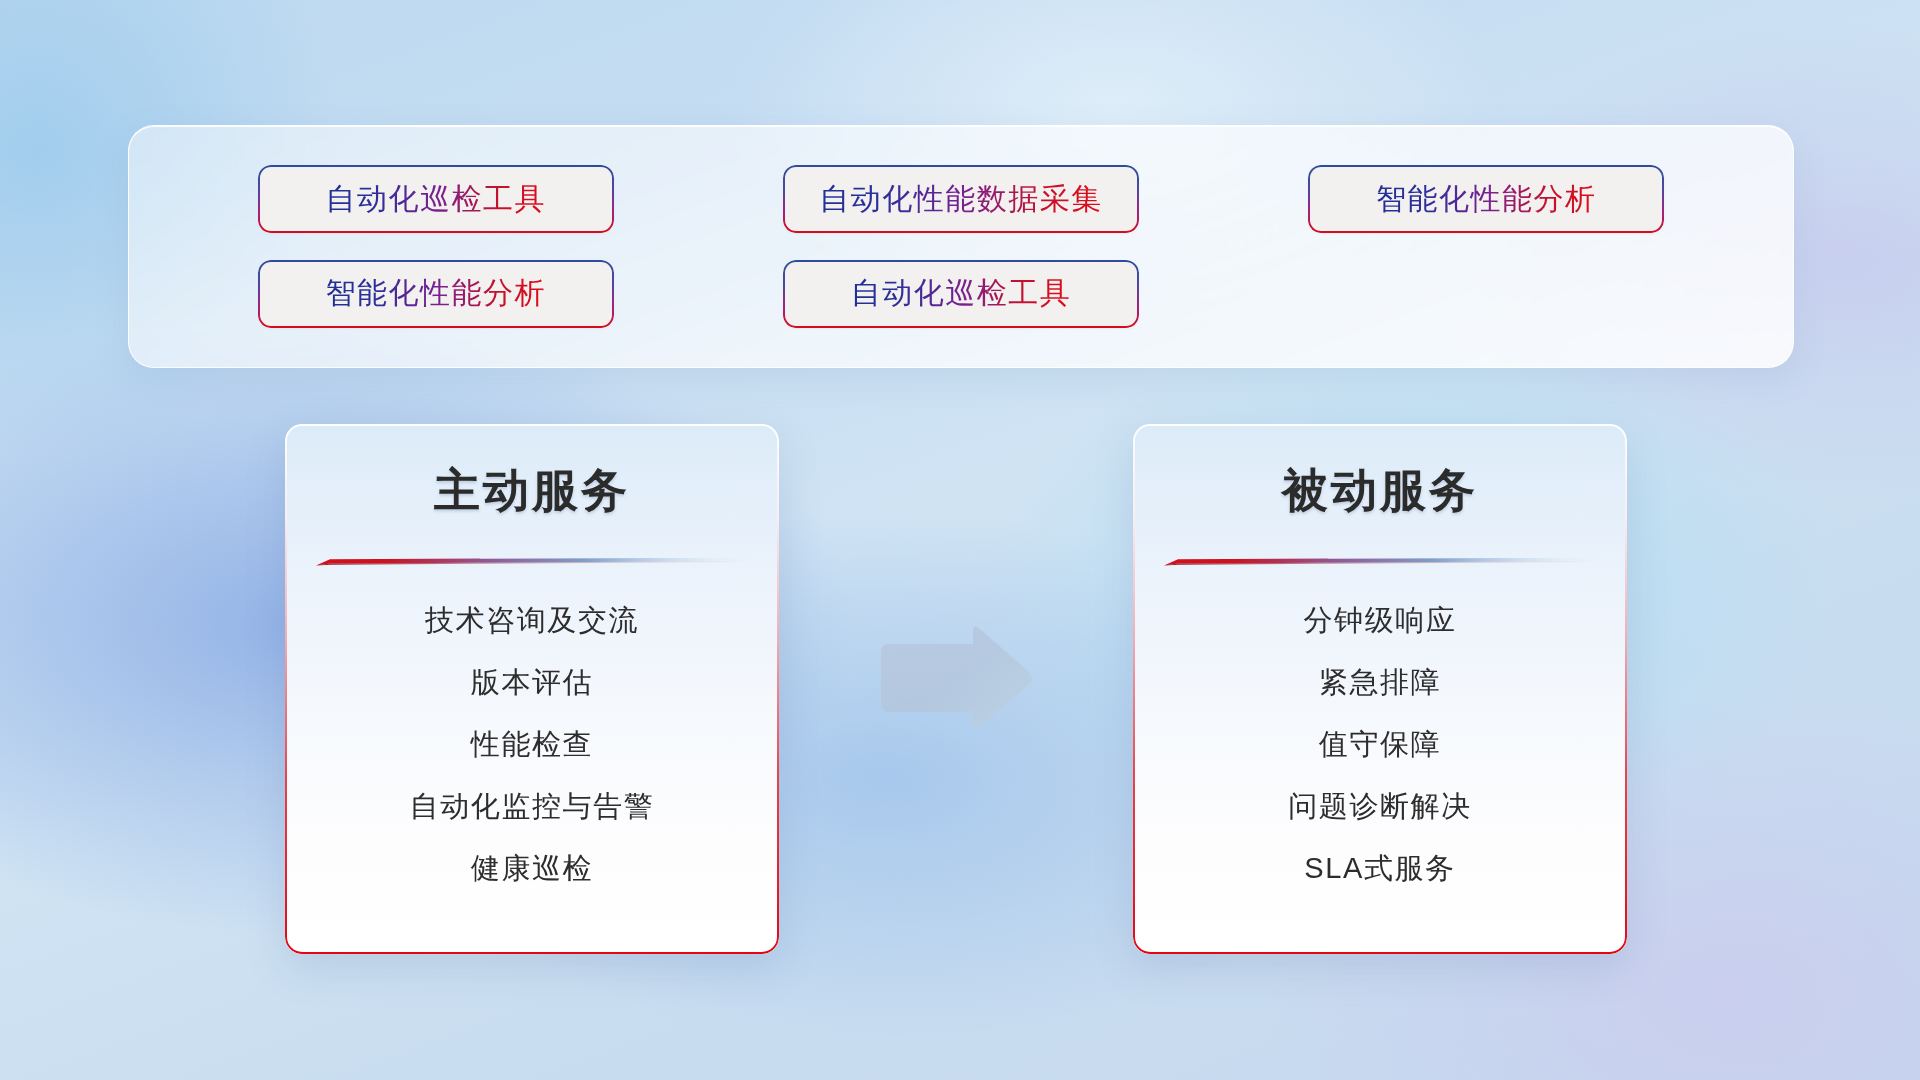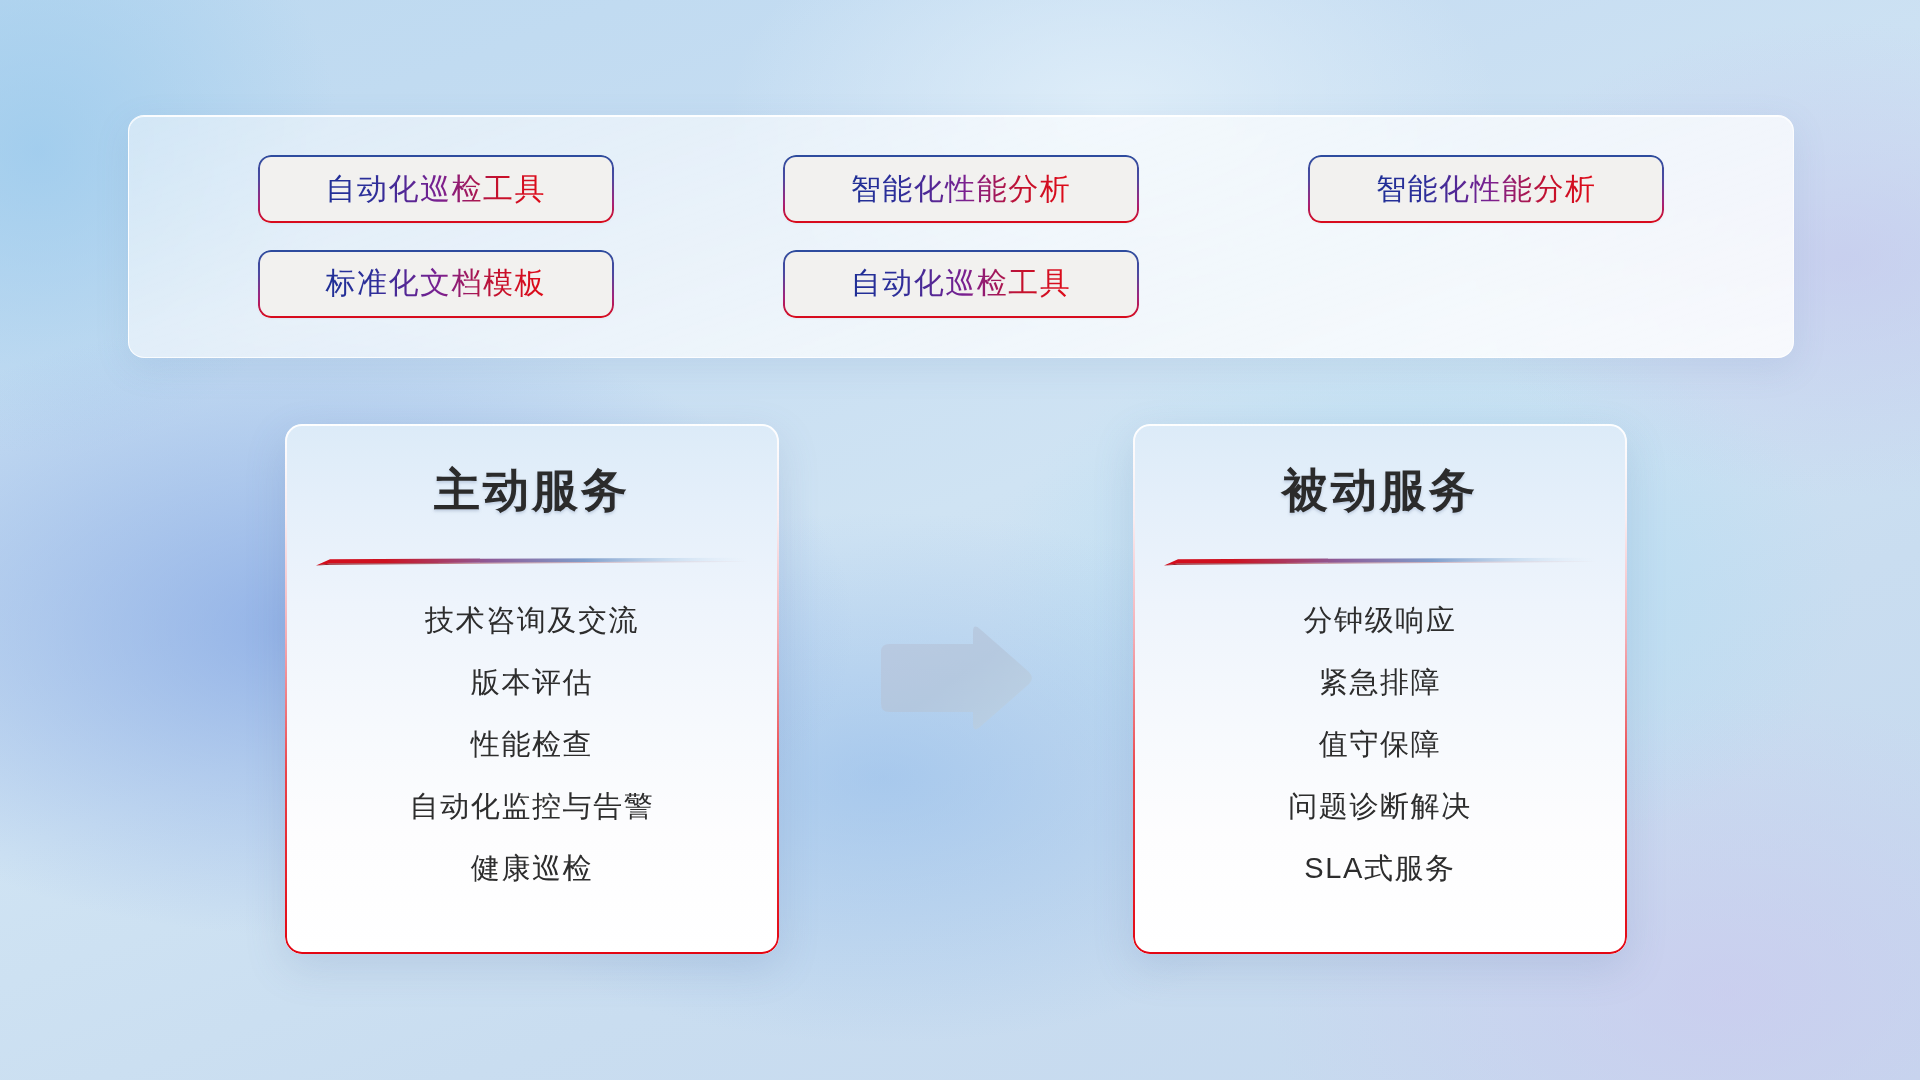--- a/index.html
+++ b/index.html
@@ -21,23 +21,23 @@
       radial-gradient(540px 330px at 96% 24%,  rgba(196,196,236,0.62) 0%, rgba(196,196,236,0.0) 72%),
       radial-gradient(640px 420px at 90% 92%,  rgba(205,198,238,0.55) 0%, rgba(205,198,238,0.0) 72%),
       radial-gradient(520px 300px at 58% 10%,  rgba(226,240,250,0.85) 0%, rgba(226,240,250,0.0) 74%),
       radial-gradient(420px 420px at 2% 14%,   rgba(150,200,236,0.70) 0%, rgba(150,200,236,0.0) 72%),
       linear-gradient(160deg, #bcd9f0 0%, #c6ddf2 26%, #cfe3f3 48%, #c9ddf0 70%, #c5d8ee 100%);
   }
 
   
   #top-panel {
     position:absolute;
-    left:128px; top:115px;
+    left:128px; top:125px;
     width:1666px; height:243px;
-    border-radius:16px;
+    border-radius:26px;
     background:linear-gradient(160deg,
         rgba(255,255,255,0.46) 0%,
         rgba(255,255,255,0.62) 38%,
         rgba(255,255,255,0.86) 100%);
     border:1px solid rgba(255,255,255,0.85);
     box-shadow:0 10px 34px rgba(96,130,180,0.13),
                inset 0 1px 0 rgba(255,255,255,0.9);
     backdrop-filter:blur(2px);
   }
   .pill-grid {
@@ -162,32 +162,32 @@
 
 <div id="stage">
 
   <div id="top-panel">
     <div class="pill-grid">
 
       <div class="pill">
         <span class="pill-text">自动化巡检工具</span>
       </div>
 
+      <div class="pill">
+        <span class="pill-text">自动化性能数据采集</span>
+      </div>
 
       <div class="pill">
         <span class="pill-text">智能化性能分析</span>
       </div>
 
       <div class="pill">
         <span class="pill-text">智能化性能分析</span>
       </div>
 
-      <div class="pill">
-        <span class="pill-text">标准化文档模板</span>
-      </div>
 
       <div class="pill">
         <span class="pill-text">自动化巡检工具</span>
       </div>
 
     </div>
   </div>
 
   <div class="card" id="card-active">
     <div class="card-title">主动服务</div>

